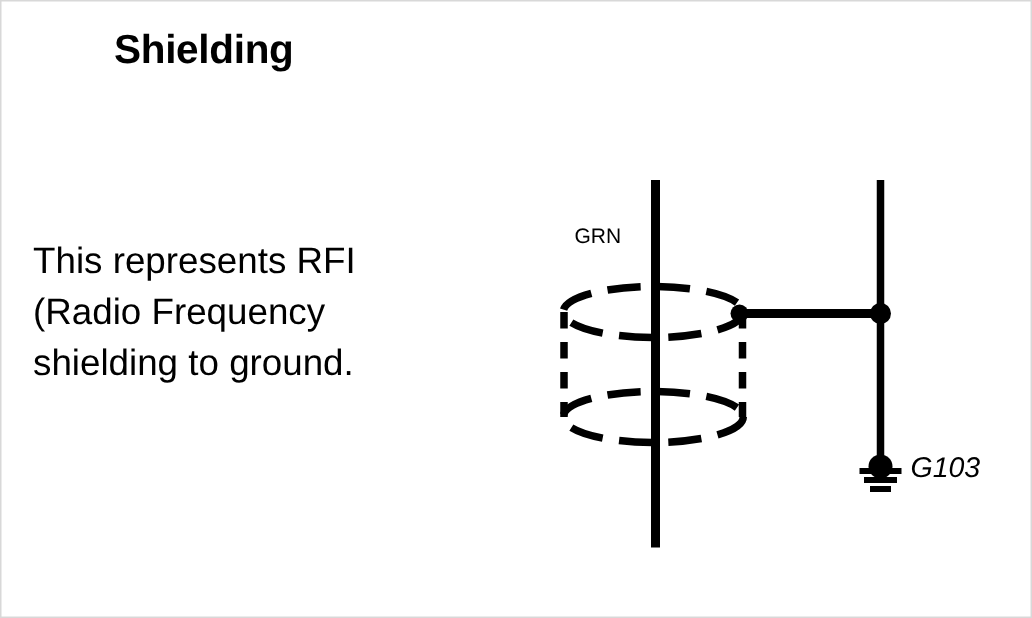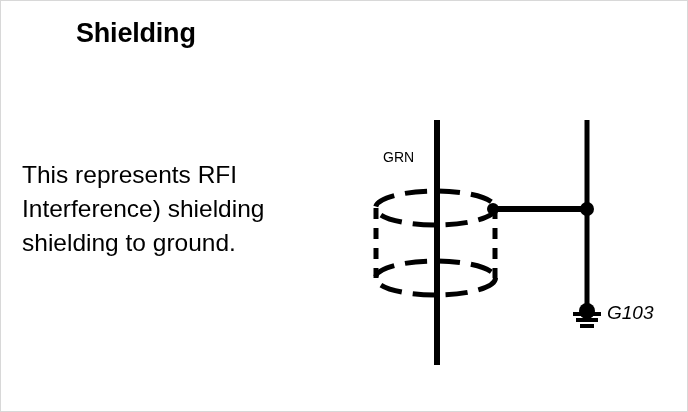--- a/index.html
+++ b/index.html
@@ -80,21 +80,21 @@
 </style>
 </head>
 <body>
 
 <div id="page">
 
   <div id="page-title">Shielding</div>
 
   <div id="body-text">
     <span class="line">This represents RFI</span>
-    <span class="line">Interference) shielding</span>
+    <span class="line">(Radio Frequency</span>
     <span class="line">shielding to ground.</span>
   </div>
 
   <div id="diagram">
     <svg width="688" height="412" viewBox="0 0 688 412" xmlns="http://www.w3.org/2000/svg">
 
       <line x1="375" y1="207" x2="375" y2="277" stroke="#000000" stroke-width="5" stroke-dasharray="11 9"></line>
       <line x1="494" y1="207" x2="494" y2="277" stroke="#000000" stroke-width="5" stroke-dasharray="11 9"></line>
 
       <ellipse cx="434.5" cy="277" rx="60" ry="17" fill="none" stroke="#000000" stroke-width="5" stroke-dasharray="22 11"></ellipse>

